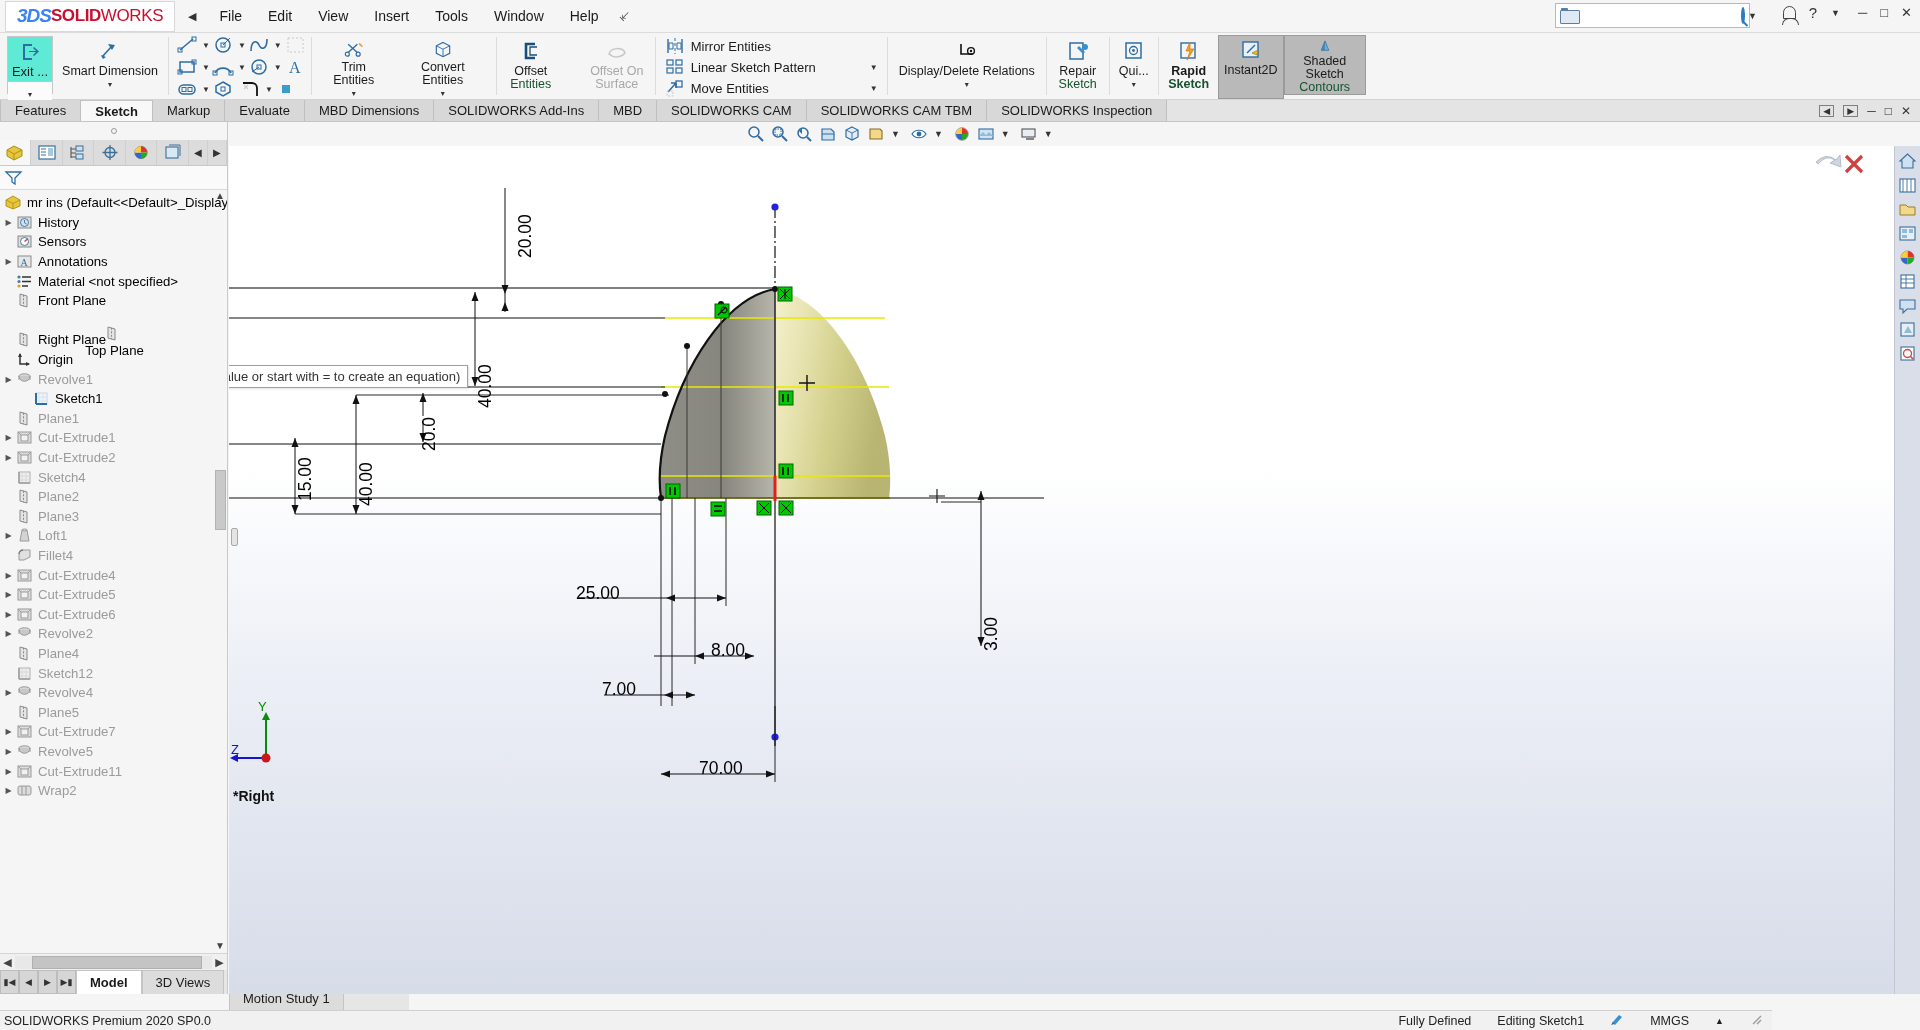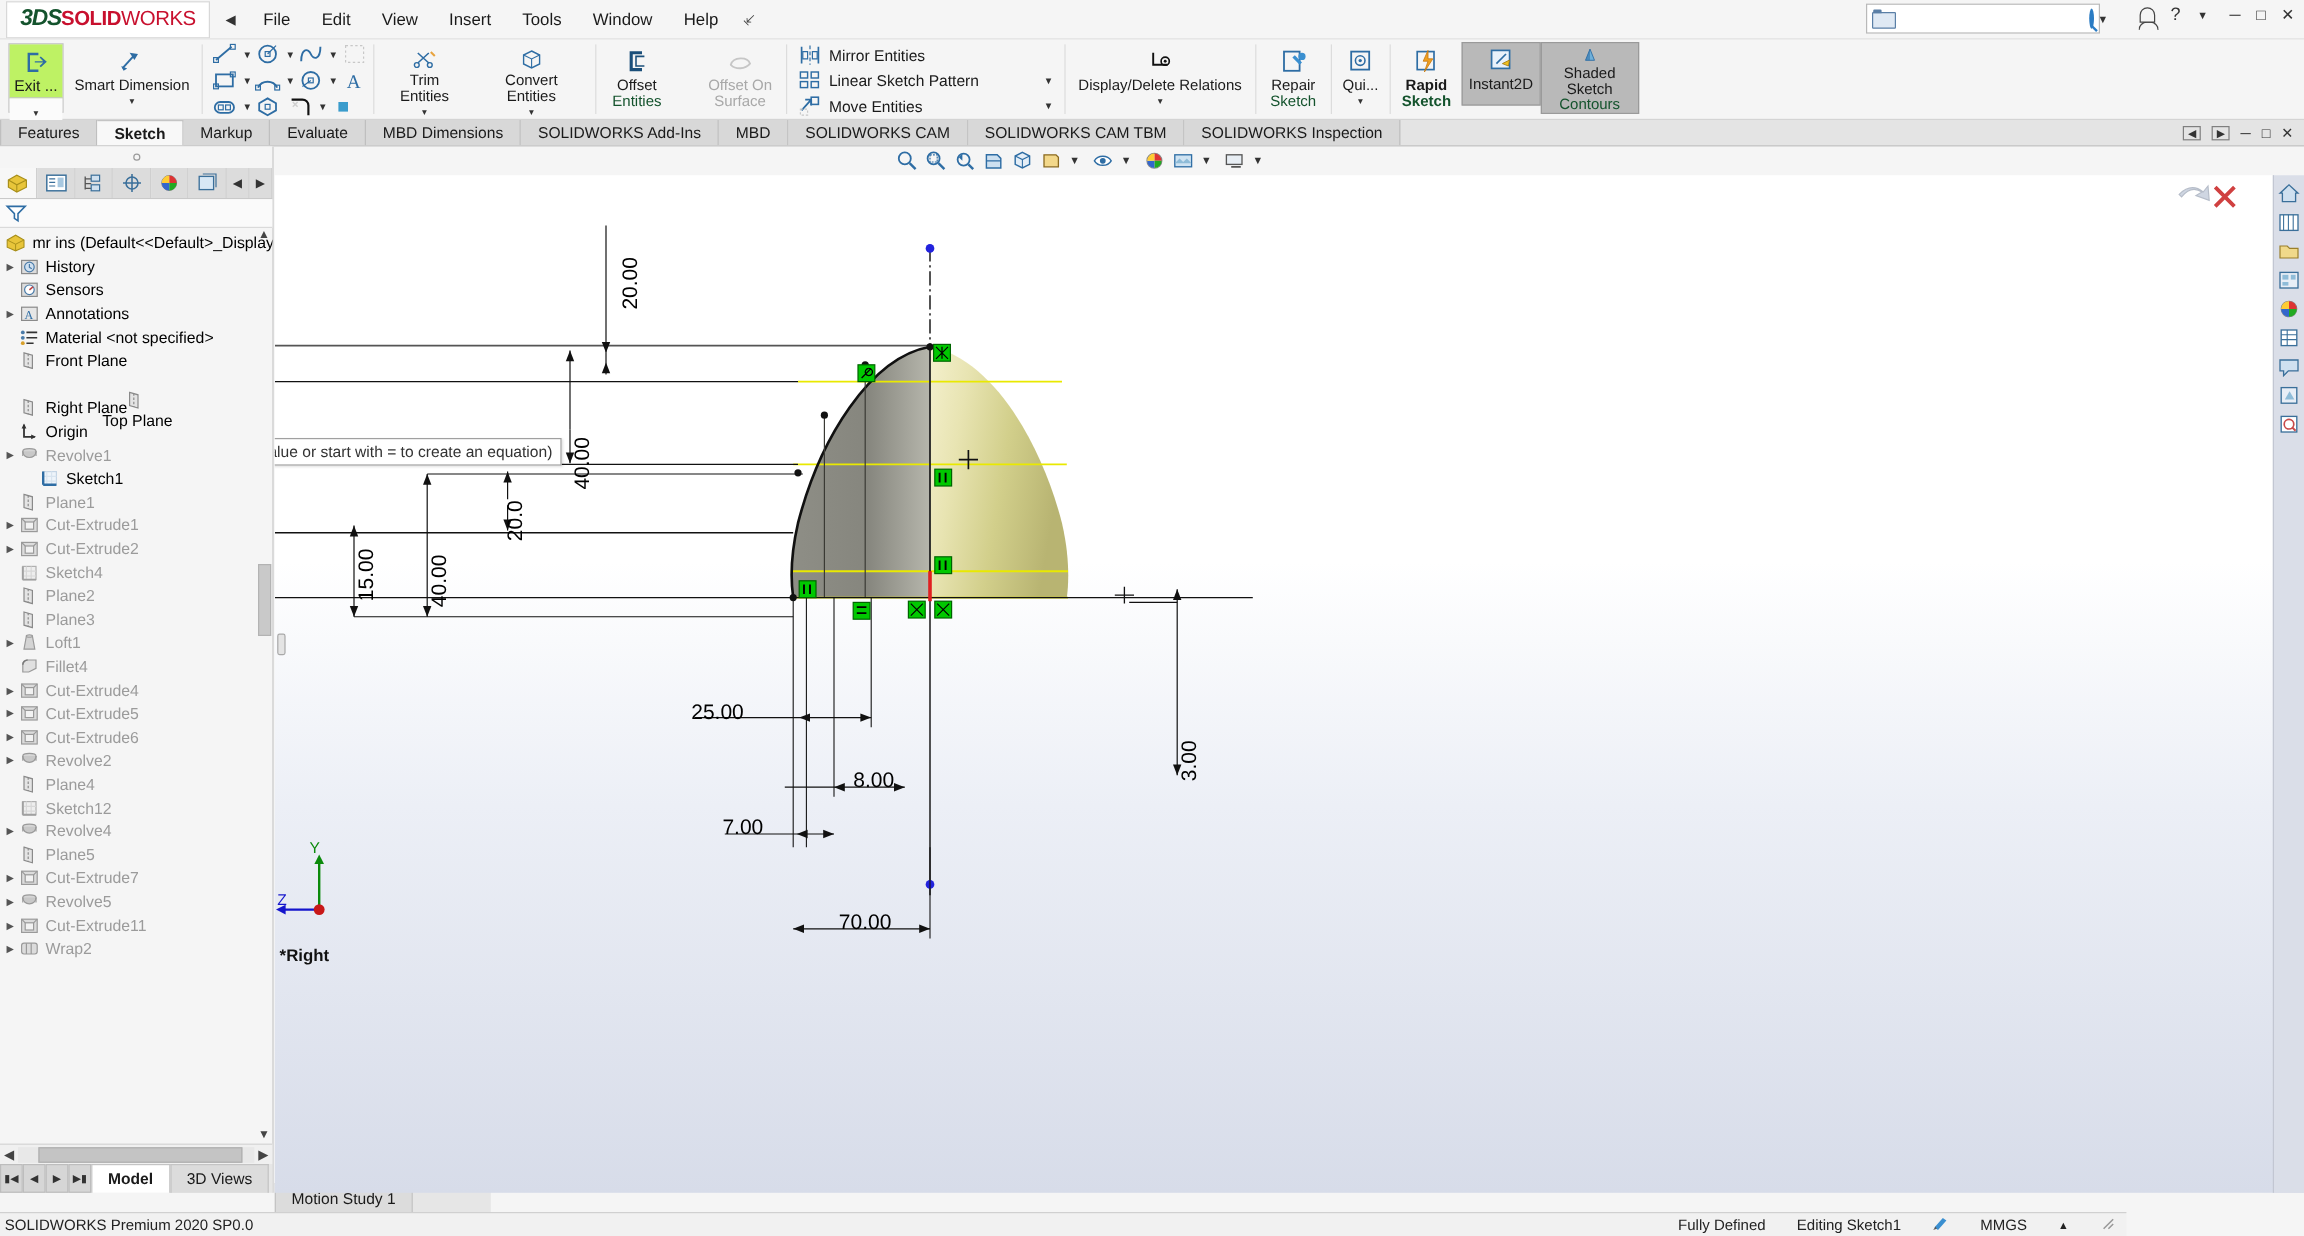--- a/index.html
+++ b/index.html
@@ -16,21 +16,21 @@
   
   .titlebar {
     position:absolute; left:0; top:0; width:1920px; height:33px;
     background:#f5f5f5; border-bottom:1px solid #dcdcdc;
     display:flex; align-items:center;
   }
   .logo-box {
     width:170px; height:31px; background:#ffffff; border:1px solid #d8d8d8;
     display:flex; align-items:center; justify-content:center; margin-left:5px;
   }
-  .logo-3ds { color:#14532d; font-weight:bold; font-size:19px; letter-spacing:-1px; font-style:italic; }
+  .logo-3ds { color:#3b82f6; font-weight:bold; font-size:19px; letter-spacing:-1px; font-style:italic; }
   .logo-solid { color:#c8102e; font-weight:bold; font-size:17px; letter-spacing:-0.4px; }
   .logo-works { color:#c8102e; font-weight:normal; font-size:17px; letter-spacing:-0.4px; }
   .menu-arrow { margin-left:13px; font-size:11px; color:#333; }
   .menubar { display:flex; align-items:center; gap:0px; margin-left:10px; }
   .menubar .mi { padding:3px 13px; font-size:14px; color:#1a1a1a; cursor:default; }
   .pin { margin-left:10px; font-size:13px; color:#444; transform:rotate(45deg); display:inline-block;}
   .doctitle {
     position:absolute; left:0; right:0; text-align:center; top:7px;
     font-size:14px; color:#111; pointer-events:none;
   }
@@ -78,21 +78,21 @@
   .rbtn .lbl2 { color:#14532d; }
   .rbtn.selected { background:#b9b9b9; border:1px solid #9a9a9a; }
   .rbtn.dis .lbl, .rbtn.dis .lbl2 { color:#a8a8a8; }
   .dd-row { display:flex; align-items:center; justify-content:center; height:12px; }
   .dd { font-size:8px; color:#333; }
   .icn { width:24px; height:24px; display:block; }
   .exitcol {
     display:flex; flex-direction:column; width:46px; border:1px solid #c6c6c6; background:#e9e9e9;
     align-items:center;
   }
-  .exitcol .top { background:#bef264; width:100%; display:flex; flex-direction:column; align-items:center;
+  .exitcol .top { background:#5eead4; width:100%; display:flex; flex-direction:column; align-items:center;
     padding:3px 0 2px; border-bottom:1px solid #c6c6c6;}
   .exitcol .bot { width:100%; text-align:center; padding-top:3px; background:#fbfbfb;}
   .stack3 { display:flex; flex-direction:column; justify-content:space-between; padding:2px 0 0; }
   .srow { display:flex; align-items:center; height:20px; gap:1px; }
   .sitem { display:flex; align-items:center; padding:0 1px;}
   .listcol { display:flex; flex-direction:column; justify-content:center; padding:2px 4px 0; }
   .lrow { display:flex; align-items:center; height:21px; padding:0 3px; gap:6px; font-size:13px;}
 
   
   .cmdtabs {
@@ -471,21 +471,21 @@
         <svg class="icn" viewBox="0 0 24 24">
           <rect x="4" y="3" width="14" height="15" fill="none" stroke="#2e6da4" stroke-width="1.4"></rect>
           <path d="M13 2 L9 11 h4 l-3 9 7-11 h-4 z" fill="#f0a020" stroke="#c87a10" stroke-width=".7"></path>
         </svg>
         <span class="lbl">Rapid</span>
         <span class="lbl2">Sketch</span>
       </div>
     </div>
 
     <div class="rgroup" style="padding-top:2px;">
-      <div class="rbtn selected" style="width:66px; height:53px;">
+      <div class="rbtn selected" style="width:66px; height:64px;">
         <svg class="icn" viewBox="0 0 24 24">
           <rect x="4" y="3" width="15" height="15" fill="#e8f1fa" stroke="#2e6da4" stroke-width="1.4"></rect>
           <path d="M8 14 L16 6" stroke="#2e6da4" stroke-width="1.4"></path>
           <path d="M13 14 l6 -3 -1 5 z" fill="#f0c020" stroke="#a07810" stroke-width=".7"></path>
         </svg>
         <span class="lbl">Instant2D</span>
       </div>
       <div class="rbtn selected" style="width:82px; height:60px;">
         <svg class="icn" viewBox="0 0 24 24">
           <path d="M12 3 L18 18 L6 18 Z" fill="#6fb0da" stroke="#2e6da4" stroke-width="1.2"></path>

